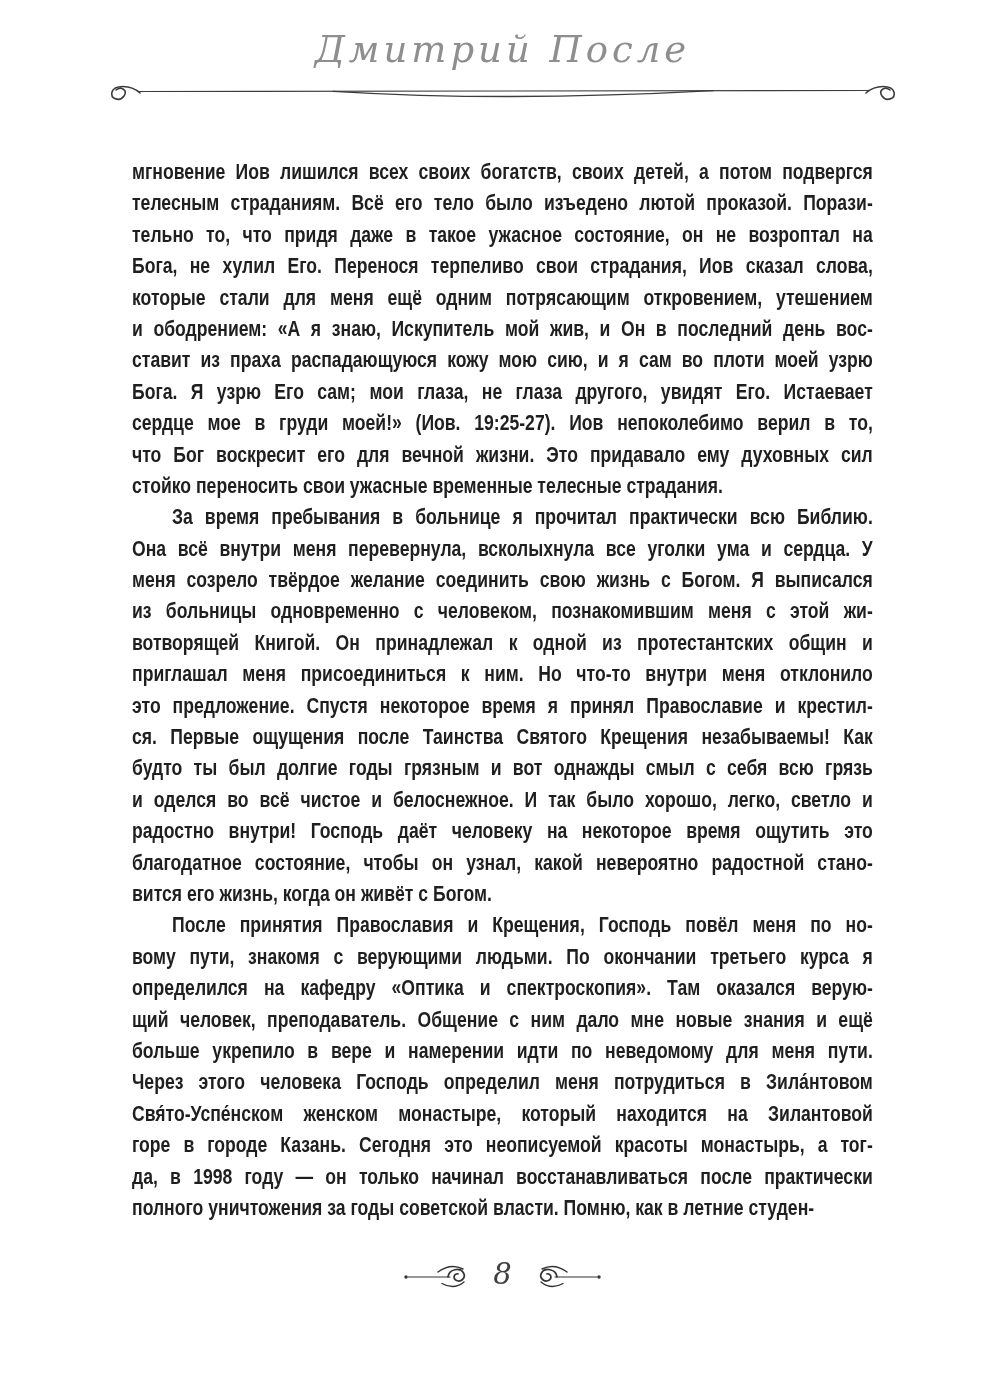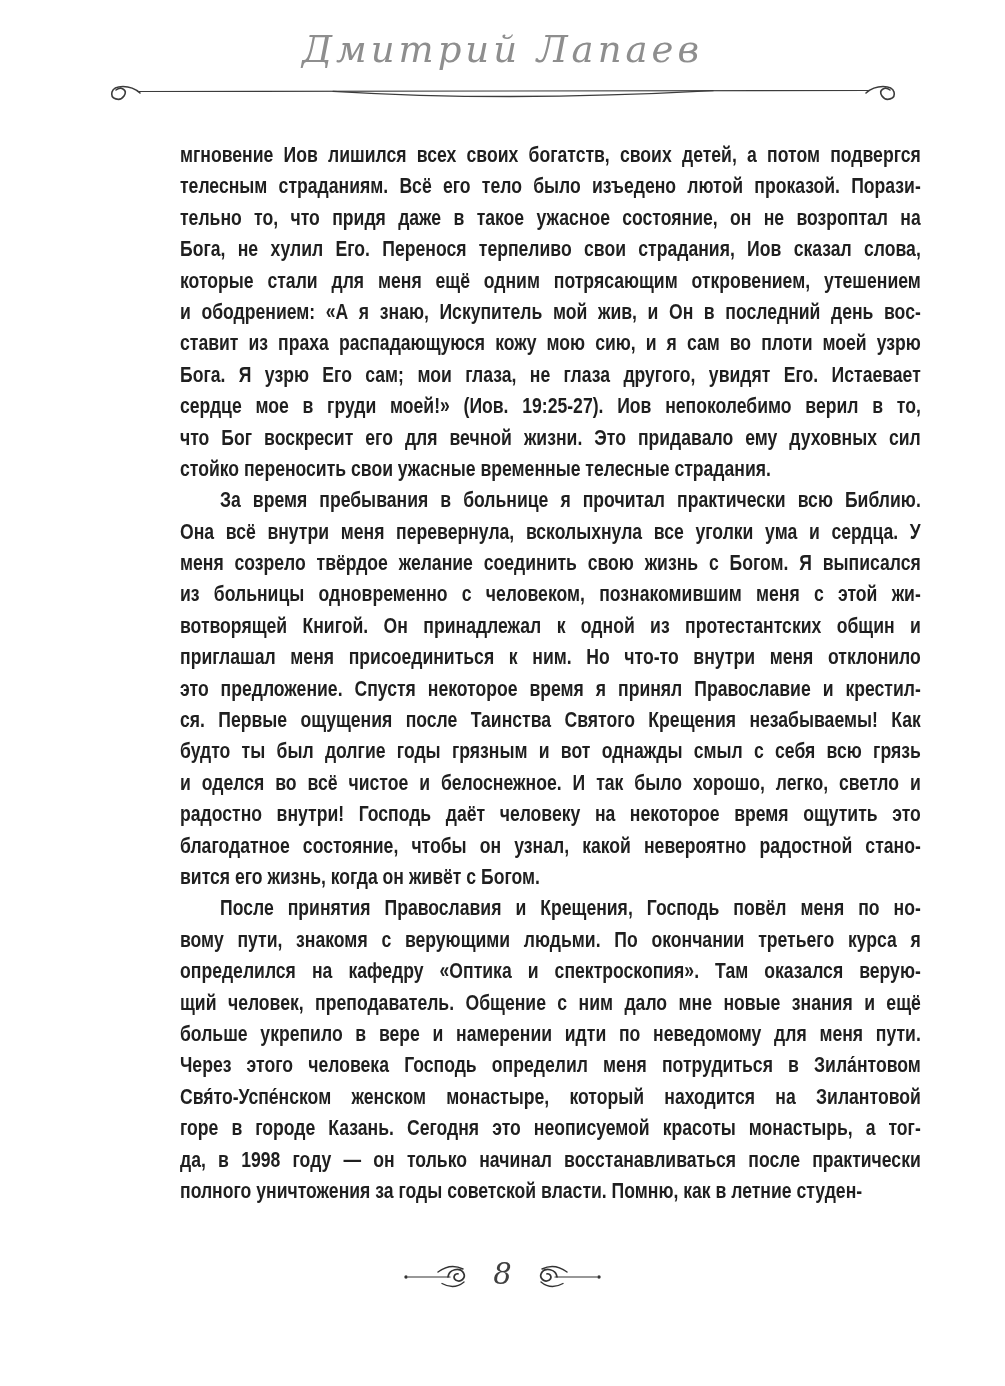--- a/index.html
+++ b/index.html
@@ -13,21 +13,21 @@
     position:absolute; top:28px; left:0; width:100%;
     text-align:center;
     font-family:"DejaVu Serif", serif; font-style:italic; font-weight:400;
     font-size:37px; letter-spacing:4px; color:#8e8e8e;
   }
   .header-divider {
     position:absolute; top:82px; left:50%; transform:translateX(-50%);
   }
   
   .body-wrap {
-    position:absolute; top:139px; left:132px; width:741px; height:1080px;margin-left:48px;
+    position:absolute; top:156px; left:132px; width:741px; height:1080px;
   }
   .condense {
     width:926px; transform:scaleX(0.8); transform-origin:0 0;
     color:#1f1f1f; font-weight:bold; font-size:22px; line-height:31.4px;
   }
   .para { margin:0; }
   .line {
     height:31.4px; overflow:hidden;
     text-align:justify; text-align-last:justify;
   }
@@ -43,21 +43,21 @@
     font-size:29px; color:#3f3f3f; line-height:1;
     transform:translateY(-2px);
   }
   svg { display:block; }
 </style>
 </head>
 <body>
 
 <div class="page">
 
-  <div class="running-header">Дмитрий Лапаев</div>
+  <div class="running-header">Дмитрий После</div>
 
   <svg class="header-divider" width="790" height="26" viewBox="0 0 790 26" fill="none" stroke="#3c3c3c" stroke-width="1.4" stroke-linecap="round">
 
     <path d="M32,11 C22,2 6,3 4,10 C2,17 12,20 16,14 C20,8 13,4 8,8" stroke-width="1.6"></path>
 
     <path d="M30,9.5 L760,8.5" stroke-width="1.2"></path>
 
     <path d="M225,9.3 Q400,20 605,8.7" stroke-width="1.3"></path>
 
     <path d="M758,11 C768,2 784,3 786,10 C788,17 778,20 774,14 C770,8 777,4 782,8" stroke-width="1.6"></path>

